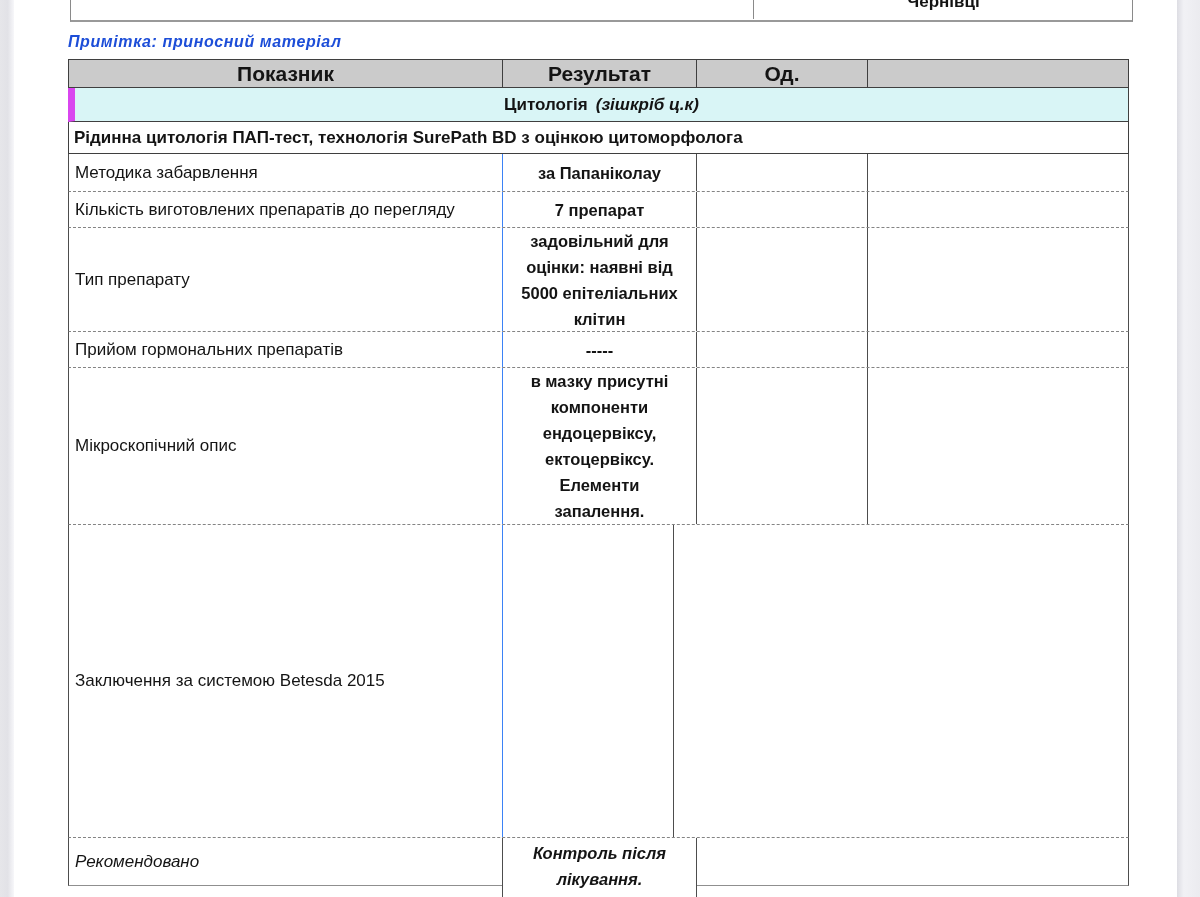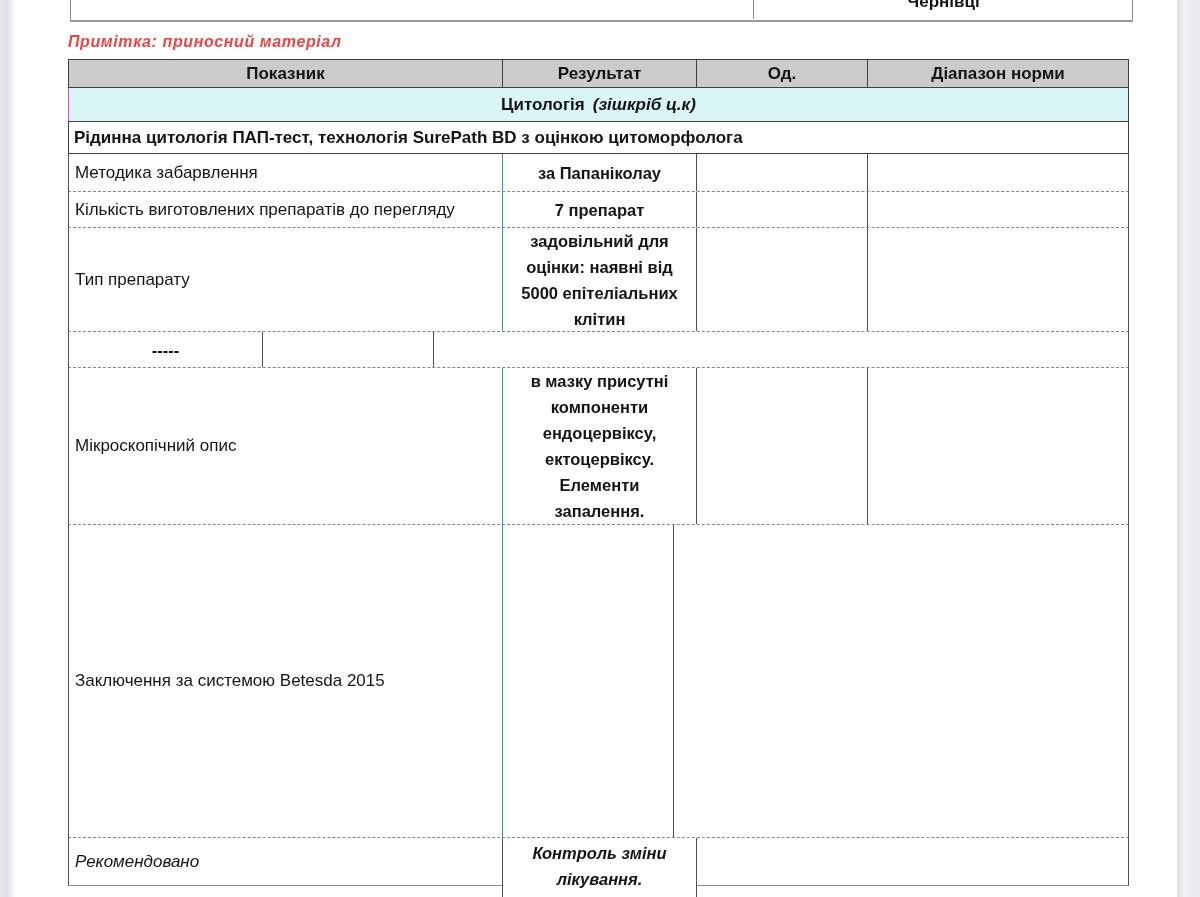--- a/index.html
+++ b/index.html
@@ -36,48 +36,48 @@
   }
   .topbox-text {
     position: absolute; left: 682px; top: -9px; width: 381px;
     text-align: center; font-weight: bold; font-size: 17px; line-height: 22px;
   }
 
   
   .note {
     position: absolute; left: 68px; top: 31px;
     font-size: 16px; font-weight: bold; font-style: italic;
-    letter-spacing: 0.6px; line-height: 22px; color: #ef4444;
+    letter-spacing: 0.6px; line-height: 22px; color: #1d4ed8;
   }
 
   
   .report-table { position: absolute; left: 68px; top: 59px; width: 1061px; }
 
   .thead {
     display: flex; height: 29px;
     border: 1px solid #3f3f3f;
     background: #cbcbcb;
   }
   .th {
     display: flex; align-items: center; justify-content: center;
-    font-weight: bold; font-size: 17px;
+    font-weight: bold; font-size: 21px;
     border-right: 1px solid #3f3f3f;
   }
   .th.last { border-right: none; }
 
   .c1 { width: 434px; }
   .c2 { width: 194px; }
   .c3 { width: 171px; }
   .c4 { flex: 1; }
 
   .section-row {
     display: flex; align-items: center; justify-content: center;
     height: 34px;
     background: #d9f5f6;
-    border-left: 1px solid #d946ef; border-right: 1px solid #3f3f3f;
+    border-left: 7px solid #d946ef; border-right: 1px solid #3f3f3f;
     border-bottom: 1px solid #3f3f3f;
     font-weight: bold; font-size: 17px;
   }
   .section-row .ital { font-style: italic; margin-left: 8px; }
 
   .subheader-row {
     display: flex; align-items: center;
     height: 32px; padding-left: 5px;
     border-left: 1px solid #3f3f3f; border-right: 1px solid #3f3f3f;
     border-bottom: 1px solid #3f3f3f;
@@ -141,21 +141,20 @@
 </div>
 
 <div class="note">Примітка: приносний матеріал</div>
 
 <div class="report-table">
 
   <div class="thead">
     <div class="th c1">Показник</div>
     <div class="th c2">Результат</div>
     <div class="th c3">Од.</div>
-    <div class="th c4 last">Діапазон норми</div>
   </div>
 
   <div class="section-row">
     <span>Цитологія</span>
     <span class="ital">(зішкріб ц.к)</span>
   </div>
 
   <div class="subheader-row">Рідинна цитологія ПАП-тест, технологія SurePath BD з оцінкою цитоморфолога</div>
 
   <div class="trow" style="height:38px">
@@ -176,20 +175,21 @@
     <div class="td-label c1">Тип препарату</div>
     <div class="td-result c2">задовільний для
 оцінки: наявні від
 5000 епітеліальних
 клітин</div>
     <div class="td-unit c3"></div>
     <div class="td-range c4"></div>
   </div>
 
   <div class="trow" style="height:36px">
+    <div class="td-label c1">Прийом гормональних препаратів</div>
     <div class="td-result c2">-----</div>
     <div class="td-unit c3"></div>
     <div class="td-range c4"></div>
   </div>
 
   <div class="trow" style="height:157px">
     <div class="td-label c1">Мікроскопічний опис</div>
     <div class="td-result c2">в мазку присутні
 компоненти
 ендоцервіксу,
@@ -201,19 +201,19 @@
   </div>
 
   <div class="trow" style="height:313px">
     <div class="td-label c1">Заключення за системою Betesda 2015</div>
     <div class="td-unit c3"></div>
     <div class="td-range c4"></div>
   </div>
 
   <div class="trow-final">
     <div class="fcell f-label">Рекомендовано</div>
-    <div class="fcell f-result">Контроль зміни
+    <div class="fcell f-result">Контроль після
 лікування.</div>
     <div class="fcell f-unit"></div>
     <div class="fcell f-range"></div>
   </div>
 
 </div>
 
 </body></html>

